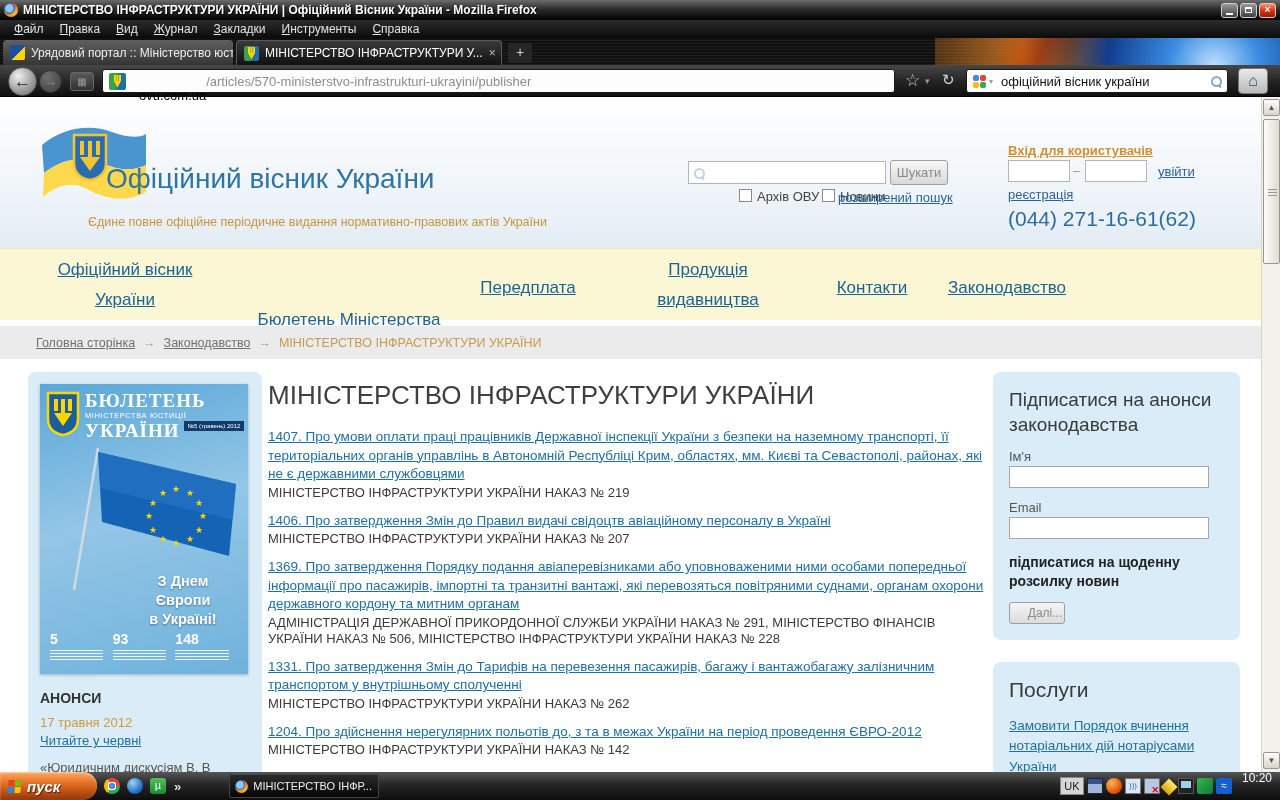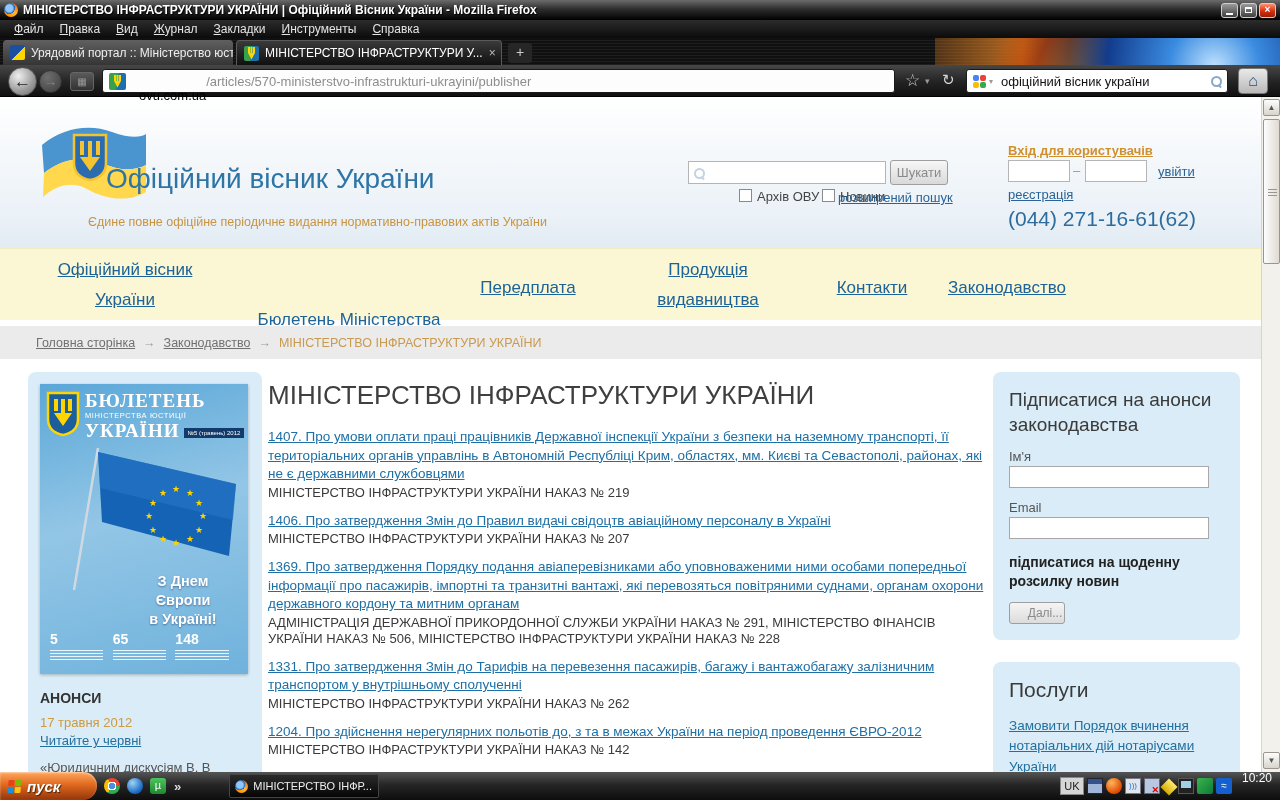--- a/index.html
+++ b/index.html
@@ -128,21 +128,21 @@
 
   
   #leftpanel { position:absolute; left:28px; top:275px; width:234px; height:430px;
     background:#d9ecf7; border-radius:8px; padding:12px; }
   #cover { position:relative; width:208px; height:290px; overflow:hidden;
     background:linear-gradient(165deg,#5aa7d8,#93c6e6 45%,#6fb2dc); box-shadow:0 1px 3px rgba(0,0,0,.25); }
   #mast { display:flex; padding:7px 6px 2px 6px; }
   #mast svg { flex:0 0 auto; margin-right:5px; }
   .m1,.m3 { font-family:"Liberation Serif",serif; font-weight:bold; color:#fff; font-size:19px; line-height:19px; letter-spacing:1px; }
   .m2 { color:#fff; font-size:7.5px; letter-spacing:.6px; margin:1px 0; }
-  .m3row { display:flex; align-items:flex-end; }
+  .m3row { display:flex; align-items:flex-start; }
   .issue { background:#123a6b; color:#fff; font-size:6px; padding:2px 4px; margin-left:4px; margin-bottom:2px; white-space:nowrap; }
   #slogan { position:absolute; right:10px; top:188px; width:110px; text-align:center;
     color:#fff; font-weight:bold; font-size:14.5px; line-height:1.3; white-space:pre-line; text-shadow:0 1px 2px rgba(0,0,60,.4); }
   #stats { position:absolute; left:0; bottom:0; width:100%; height:44px; display:flex; padding:2px 10px 6px 10px; }
   .stat { flex:1; }
   .stat b { display:block; color:#fff; font-size:14px; line-height:15px; }
   .stat .lines { width:85%; height:11px; margin-top:2px;
     background:repeating-linear-gradient(0deg,rgba(255,255,255,.85) 0 1px,rgba(0,0,0,0) 1px 3px); }
   #anons-h { margin-top:16px; font-size:14px; font-weight:bold; color:#333; }
   #anons-date { margin-top:9px; font-size:13px; color:#d09a3c; }
@@ -380,21 +380,21 @@
       </svg>
       <div id="slogan">З Днем
 Європи
 в Україні!</div>
       <div id="stats">
         <div class="stat">
             <b>5</b>
             <div class="lines"></div>
           </div>
         <div class="stat">
-            <b>65</b>
+            <b>93</b>
             <div class="lines"></div>
           </div>
         <div class="stat">
             <b>148</b>
             <div class="lines"></div>
           </div>
       </div>
     </div>
     <div id="anons-h">АНОНСИ</div>
     <div id="anons-date">17 травня 2012</div>

